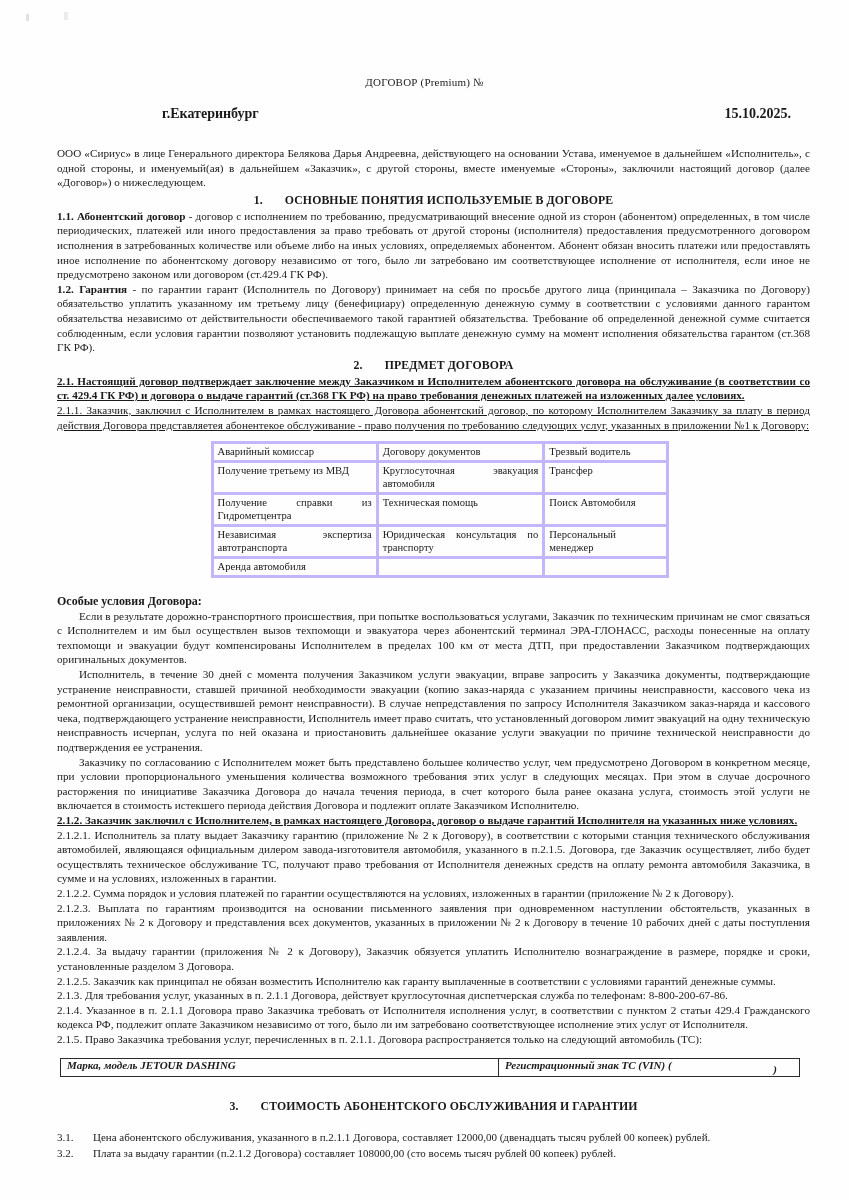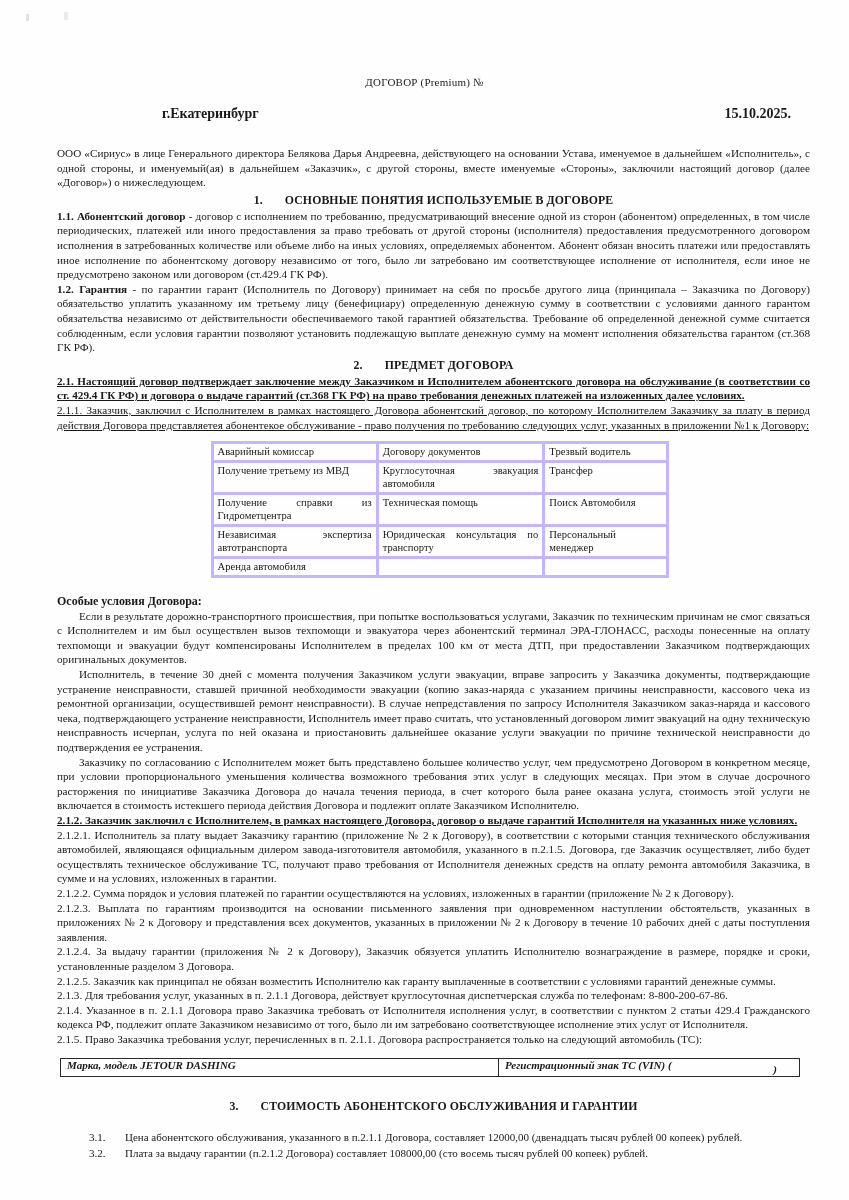--- a/index.html
+++ b/index.html
@@ -141,21 +141,20 @@
     top: 4px;
     font-style: italic;
     font-weight: bold;
   }
 
   .s3-list { margin-top: 16px; }
   .s3-list p {
     text-indent: 0;
     margin-bottom: 2px;
     font-size: 11px;
-    margin-left: 32px;
   }
   .s3-list .n { display: inline-block; width: 36px; }
 
   .special-head {
     font-weight: bold;
     font-size: 12px;
     margin-top: 16px;
   }
 </style>
 </head>

